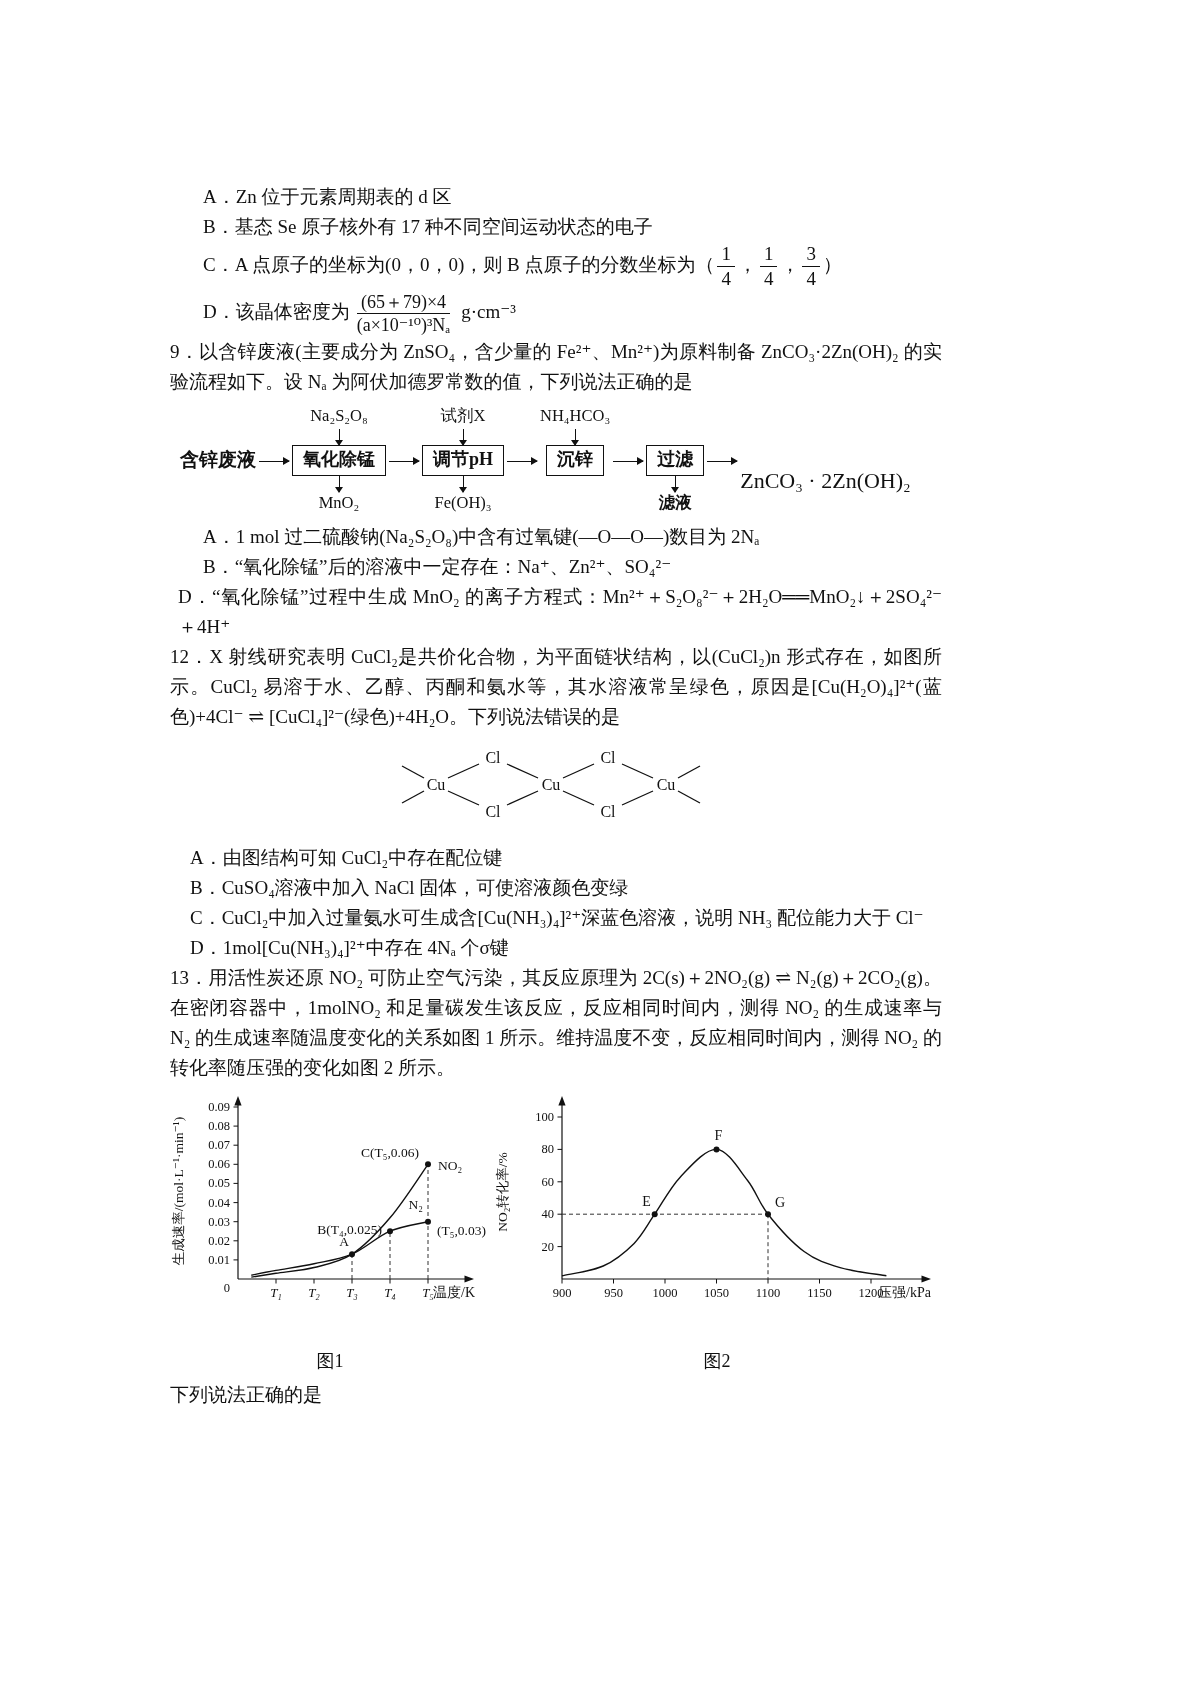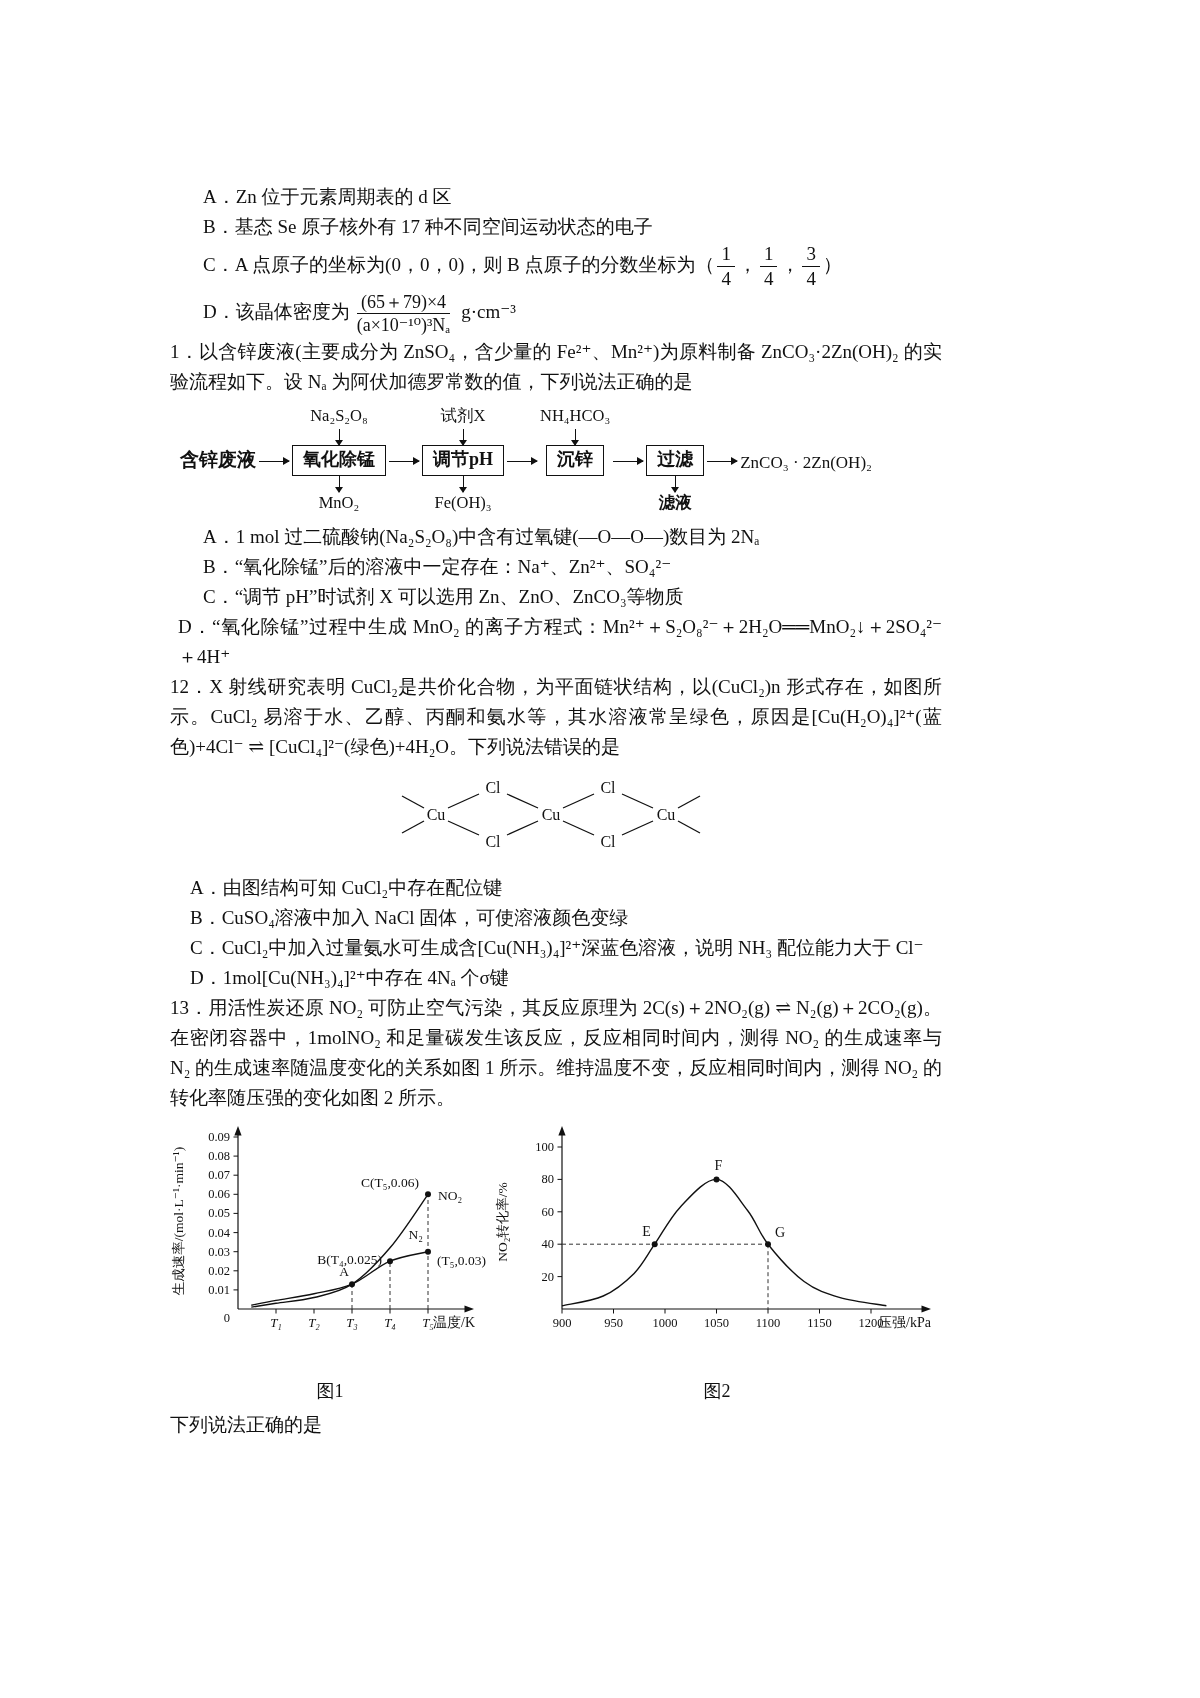--- a/index.html
+++ b/index.html
@@ -27,21 +27,21 @@
   .stage { display:flex; flex-direction:column; align-items:center; flex:none; }
   .slabel { height:24px; line-height:22px; font-size:16.5px; white-space:nowrap; text-align:center; }
   .sbox { border:1.6px solid #111; height:31px; line-height:27px; padding:0 10px; font-weight:bold; font-size:18px; white-space:nowrap; }
   .arrow-d { height:16px; width:0; border-left:1.4px solid #111; position:relative; }
   .arrow-d::after { content:""; position:absolute; left:-4.4px; bottom:-1px;
     border-top:6.5px solid #111; border-left:4px solid transparent; border-right:4px solid transparent; }
   .arrow-r { width:30px; height:0; border-top:1.4px solid #111; margin:56px 3px 0 3px; position:relative; flex:none; }
   .arrow-r::after { content:""; position:absolute; right:-1px; top:-4.6px;
     border-left:7.5px solid #111; border-top:4px solid transparent; border-bottom:4px solid transparent; }
   .flow-plain { margin-top:42px; line-height:26px; font-weight:bold; font-size:19px; white-space:nowrap; flex:none; }
-  .flow-end { margin-top:46px; line-height:24px; font-size:17px; white-space:nowrap; flex:none; font-weight:normal; }
+  .flow-end { margin-top:64px; line-height:24px; font-size:22px; white-space:nowrap; flex:none; font-weight:normal; }
   .hidden { visibility:hidden; }
 
   
   .struct-wrap { text-align:center; margin:4px 0 2px 0; }
   svg { font-family:"Liberation Serif","DejaVu Serif",serif; }
 
   
   .charts { display:flex; justify-content:space-between; margin-top:6px; }
   .chart-wrap { flex:none; }
   .caption { text-align:center; font-size:18px; margin-top:16px; }
@@ -65,21 +65,21 @@
           <span class="den">4</span>
         </span><span>，</span><span class="frac">
           <span class="num">3</span>
           <span class="den">4</span>
         </span><span>）</span></p>
     <p class="opt"><span>D．该晶体密度为</span><span class="frac dens">
           <span class="num">(65＋79)×4</span>
           <span class="den">(a×10⁻¹⁰)³Nₐ</span>
         </span><span class="unit">g·cm⁻³</span></p>
 
-    <p class="qtext">1．以含锌废液(主要成分为 ZnSO₄，含少量的 Fe²⁺、Mn²⁺)为原料制备 ZnCO₃·2Zn(OH)₂ 的实验流程如下。设 Nₐ 为阿伏加德罗常数的值，下列说法正确的是</p>
+    <p class="qtext">9．以含锌废液(主要成分为 ZnSO₄，含少量的 Fe²⁺、Mn²⁺)为原料制备 ZnCO₃·2Zn(OH)₂ 的实验流程如下。设 Nₐ 为阿伏加德罗常数的值，下列说法正确的是</p>
 
     <div class="flow">
       <div class="flow-plain">含锌废液</div>
       <div class="arrow-r"></div>
       <div class="stage">
         <div class="slabel">Na₂S₂O₈</div>
         <div class="arrow-d"></div>
         <div class="sbox">氧化除锰</div>
         <div class="arrow-d"></div>
         <div class="slabel">MnO₂</div>
@@ -107,21 +107,20 @@
         <div class="sbox">过滤</div>
         <div class="arrow-d"></div>
         <div class="slabel" style="font-weight:bold">滤液</div>
       </div>
       <div class="arrow-r"></div>
       <div class="flow-end">ZnCO₃ · 2Zn(OH)₂</div>
     </div>
 
     <p class="opt">A．1 mol 过二硫酸钠(Na₂S₂O₈)中含有过氧键(—O—O—)数目为 2Nₐ</p>
     <p class="opt">B．“氧化除锰”后的溶液中一定存在：Na⁺、Zn²⁺、SO₄²⁻</p>
-    <p class="opt">C．“调节 pH”时试剂 X 可以选用 Zn、ZnO、ZnCO₃等物质</p>
     <p class="opt tight">D．“氧化除锰”过程中生成 MnO₂ 的离子方程式：Mn²⁺＋S₂O₈²⁻＋2H₂O══MnO₂↓＋2SO₄²⁻＋4H⁺</p>
 
     <p class="qtext">12．X 射线研究表明 CuCl₂是共价化合物，为平面链状结构，以(CuCl₂)n 形式存在，如图所示。CuCl₂ 易溶于水、乙醇、丙酮和氨水等，其水溶液常呈绿色，原因是[Cu(H₂O)₄]²⁺(蓝色)+4Cl⁻ ⇌ [CuCl₄]²⁻(绿色)+4H₂O。下列说法错误的是</p>
 
     <div class="struct-wrap">
       <svg width="340" height="96" viewBox="0 0 340 96">
         <g stroke="#111" stroke-width="1.3">
           <line x1="62" y1="42" x2="93" y2="28"></line>
           <line x1="121" y1="28" x2="152" y2="42"></line>
           <line x1="62" y1="55" x2="93" y2="69"></line>

